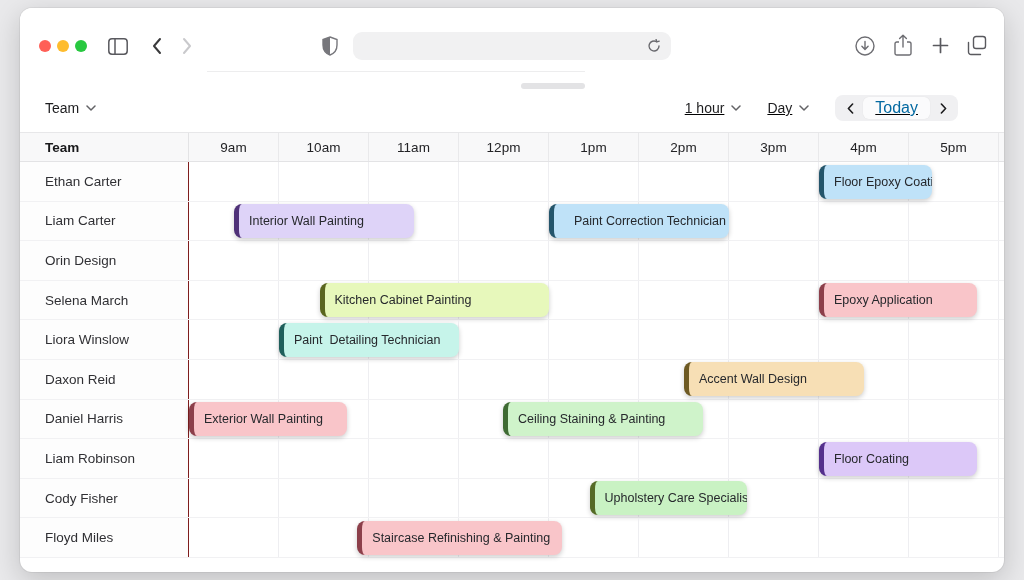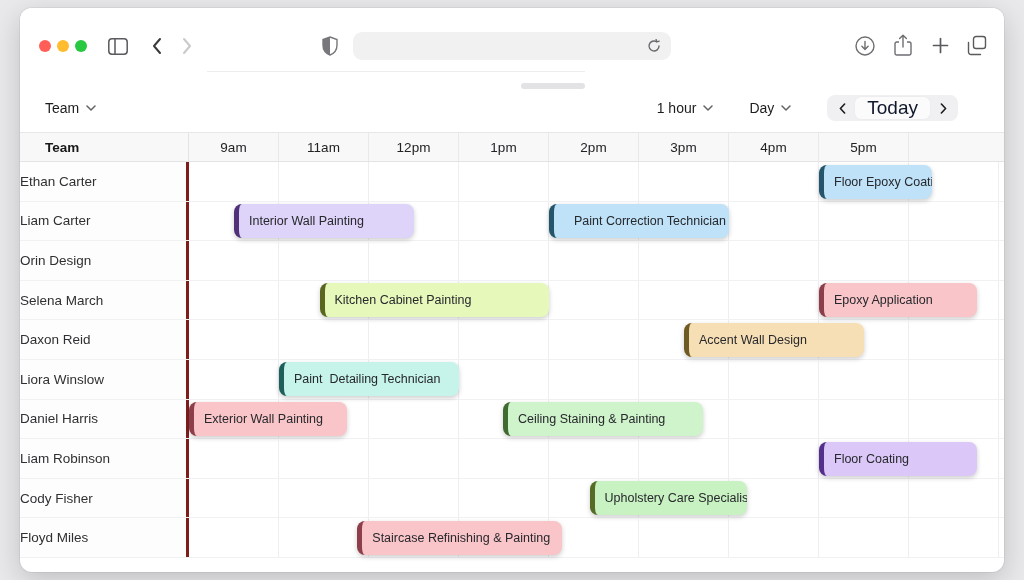--- a/index.html
+++ b/index.html
@@ -16,39 +16,39 @@
   .chrome-btn { position:absolute; display:flex; align-items:center; justify-content:center; cursor:default; }
   .urlbar { position:absolute; left:333px; top:24px; width:318px; height:28px; background:#f1f1f2; border-radius:9px; }
   .urlbar .reload { position:absolute; right:7px; top:4px; width:20px; height:20px; display:flex; align-items:center; justify-content:center; }
   .tabstrip-line { position:absolute; left:187px; top:63px; width:378px; height:1px; background:#ededee; }
   .drag-pill { position:absolute; left:501px; top:75px; width:64px; height:6px; background:#e3e3e5; border-radius:3px; }
 
   
   .appbar { position:absolute; left:0; top:85px; width:100%; height:30px; display:flex; align-items:center; }
   .dropdown { display:flex; align-items:center; gap:7px; font-size:14px; font-weight:500; color:#1d1d1f; cursor:default; }
   .appbar-left { position:absolute; left:25px; display:flex; align-items:center; }
-  .appbar-right { position:absolute; right:46px; display:flex; align-items:center; gap:36px; }
+  .appbar-right { position:absolute; right:46px; display:flex; align-items:center; gap:26px;text-decoration:underline; }
   .seg { display:flex; align-items:center; height:26px; background:#f0f0f2; border-radius:8px; padding:0 2px; }
   .seg-arrow { width:26px; height:22px; display:flex; align-items:center; justify-content:center; }
   .seg-today { height:22px; padding:0 12px; display:flex; align-items:center; background:rgba(255,255,255,.75);
-               border-radius:6px; font-size:19px; font-weight:500; color:#0f172a; box-shadow:0 0 1px rgba(0,0,0,.12); }
+               border-radius:6px; font-size:16px; font-weight:500; color:#0369a1; box-shadow:0 0 1px rgba(0,0,0,.12); }
 
   
   .schedule { position:absolute; left:0; top:124px; width:100%; height:426px; }
   .sched-header { display:flex; height:30px; background:#f8f8f9; border-top:1px solid #e7e7e9; border-bottom:1px solid #e3e3e5; }
   .corner-cell { width:169px; display:flex; align-items:center; padding-left:25px; font-size:13.5px; font-weight:700; color:#19191b;
                  border-right:1px solid #e3e3e5; }
   .time-cell { width:90px; display:flex; align-items:center; justify-content:center; font-size:13.5px; font-weight:500; color:#232326;
                border-right:1px solid #e9e9eb;text-align:right; }
   .time-cell:last-of-type { border-right:1px solid #e9e9eb; }
   .header-filler { flex:1; }
   .sched-rows { position:relative; }
   .row { display:flex; height:39.6px; border-bottom:1px solid #f1f1f3; }
-  .name-cell { width:169px; display:flex; align-items:center; font-size:13.5px; color:#303034;
-               background:#fdfdfd; border-right:3px solid #7f1d1d; }
+  .name-cell { width:169px; display:flex; align-items:center; padding-left:25px; font-size:13.5px; color:#303034;
+               background:#fdfdfd; border-right:1px solid #7f1d1d; }
   .track { position:relative; flex:1;
            background-image:repeating-linear-gradient(90deg, transparent 0px, transparent 89px, #eeeef1 89px, #eeeef1 90px); }
   .event { position:absolute; top:2.5px; height:34px; border-radius:8px; border-left:5px solid #000;
            box-shadow:0 2px 5px rgba(0,0,0,.2); display:flex; align-items:center; overflow:hidden; cursor:pointer; }
   .event-label { font-size:12.5px; color:#26282c; padding:0 10px; white-space:pre; overflow:hidden; }
 </style>
 </head>
 <body>
 
 <div class="canvas">
@@ -155,20 +155,21 @@
           </div>
         </div>
       </div>
     </div>
 
     <div class="schedule">
       <div class="sched-header">
         <div class="corner-cell">Team</div>
 
         <div class="time-cell">9am</div>
+          <div class="time-cell">10am</div>
           <div class="time-cell">11am</div>
           <div class="time-cell">12pm</div>
           <div class="time-cell">1pm</div>
           <div class="time-cell">2pm</div>
           <div class="time-cell">3pm</div>
           <div class="time-cell">4pm</div>
           <div class="time-cell">5pm</div>
           <div class="header-filler"></div>
       </div>
       <div class="sched-rows">
@@ -201,36 +202,36 @@
             <div class="track">
               <div class="event" style="left: 130.5px; width: 229.5px; background: rgb(231, 248, 187); border-left-color: rgb(90, 102, 31);">
                 <span class="event-label">Kitchen Cabinet Painting</span>
               </div>
               <div class="event" style="left: 630px; width: 157.5px; background: rgb(249, 197, 201); border-left-color: rgb(140, 63, 74);">
                 <span class="event-label">Epoxy Application</span>
               </div>
             </div>
           </div>
           <div class="row">
+            <div class="name-cell">Liora Winslow</div>
+            <div class="track">
+              <div class="event" style="left: 90px; width: 180px; background: rgb(198, 244, 234); border-left-color: rgb(31, 95, 91);">
+                <span class="event-label">Paint  Detailing Technician</span>
+              </div>
+            </div>
+          </div>
+          <div class="row">
             <div class="name-cell">Daxon Reid</div>
             <div class="track">
               <div class="event" style="left: 495px; width: 180px; background: rgb(247, 223, 181); border-left-color: rgb(110, 90, 35);">
                 <span class="event-label">Accent Wall Design</span>
               </div>
             </div>
           </div>
           <div class="row">
-            <div class="name-cell">Liora Winslow</div>
-            <div class="track">
-              <div class="event" style="left: 90px; width: 180px; background: rgb(198, 244, 234); border-left-color: rgb(31, 95, 91);">
-                <span class="event-label">Paint  Detailing Technician</span>
-              </div>
-            </div>
-          </div>
-          <div class="row">
             <div class="name-cell">Daniel Harris</div>
             <div class="track">
               <div class="event" style="left: 0px; width: 157.5px; background: rgb(249, 197, 201); border-left-color: rgb(140, 63, 74);">
                 <span class="event-label">Exterior Wall Painting</span>
               </div>
               <div class="event" style="left: 314px; width: 200px; background: rgb(207, 243, 202); border-left-color: rgb(63, 107, 51);">
                 <span class="event-label">Ceiling Staining &amp; Painting</span>
               </div>
             </div>
           </div>

